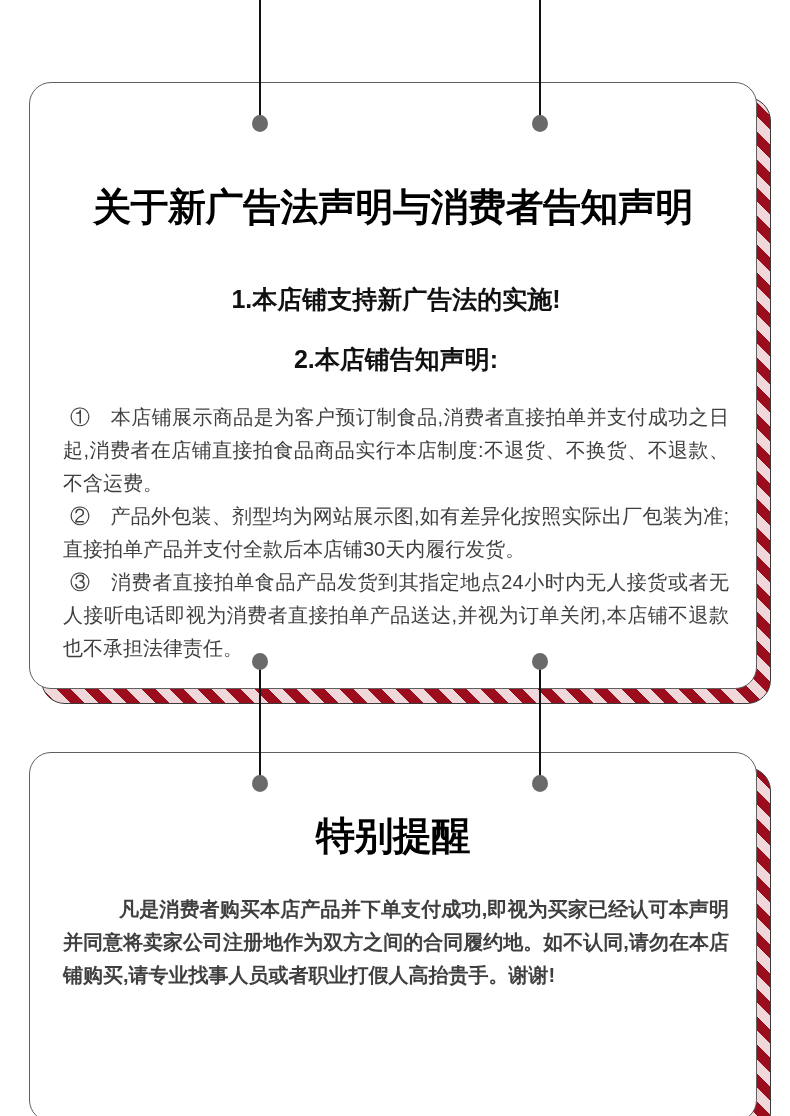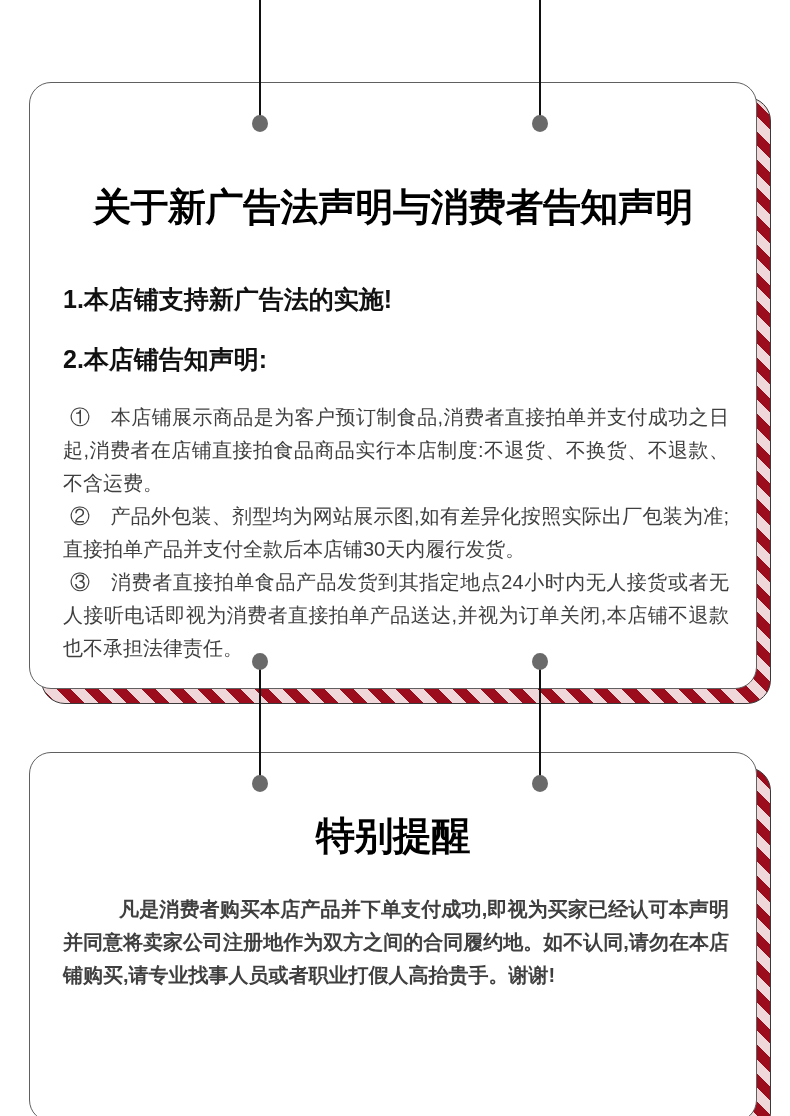--- a/index.html
+++ b/index.html
@@ -33,22 +33,22 @@
     position:absolute;inset:0;background:#ffffff;
     border:1px solid var(--card-border,#606060);border-radius:22px;
   }
   
   .c-title{position:absolute;left:0;right:0;margin:0;text-align:center;
     font-weight:800;color:#000;letter-spacing:-0.5px;}
   .t1{top:100px;font-size:38px;line-height:48px;}
   .t2{top:58px;font-size:39px;line-height:50px;}
   .pt{position:absolute;left:33px;right:27px;margin:0;
     font-size:25px;line-height:32px;font-weight:600;color:#111;}
-  .p1{top:200px;}
-  .p2{top:260px;}
+  .p1{top:200px;text-align:center;}
+  .p2{top:260px;text-align:center;}
   .clauses{position:absolute;left:33px;right:27px;top:318px;}
   .clauses p{margin:0;font-size:20px;line-height:33px;color:#3f3f3f;
     text-align:justify;text-indent:0.35em;font-weight:400;}
   
   .reminder-body{position:absolute;left:33px;right:27px;top:140px;margin:0;
     font-size:20px;line-height:33px;color:#3f3f3f;text-align:justify;
     text-indent:2.8em;font-weight:700;}
 </style>
 </head>
 <body>

